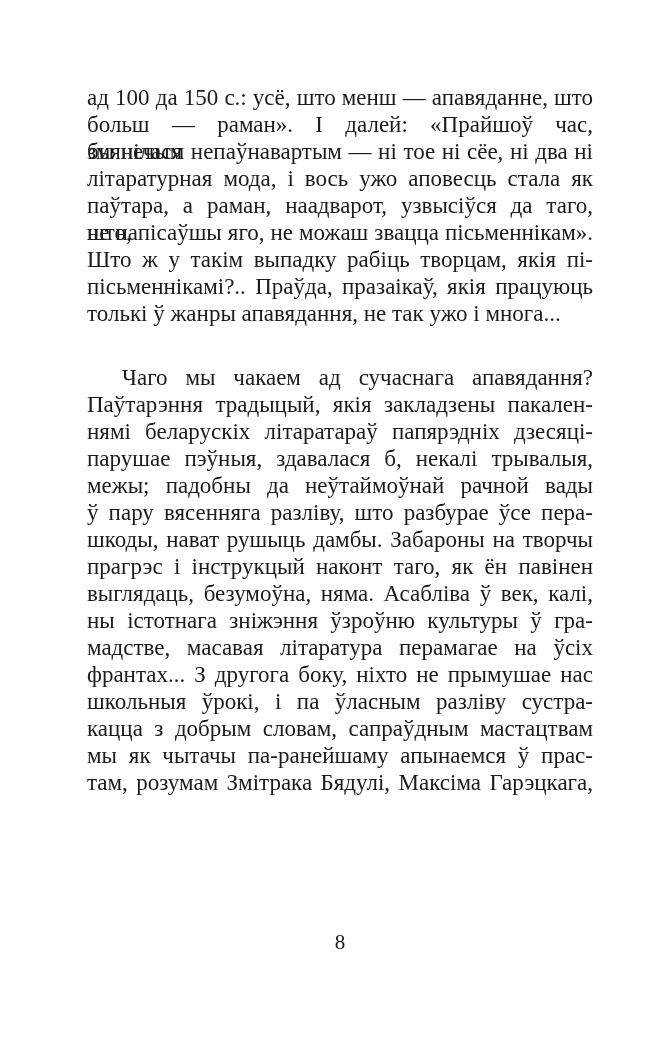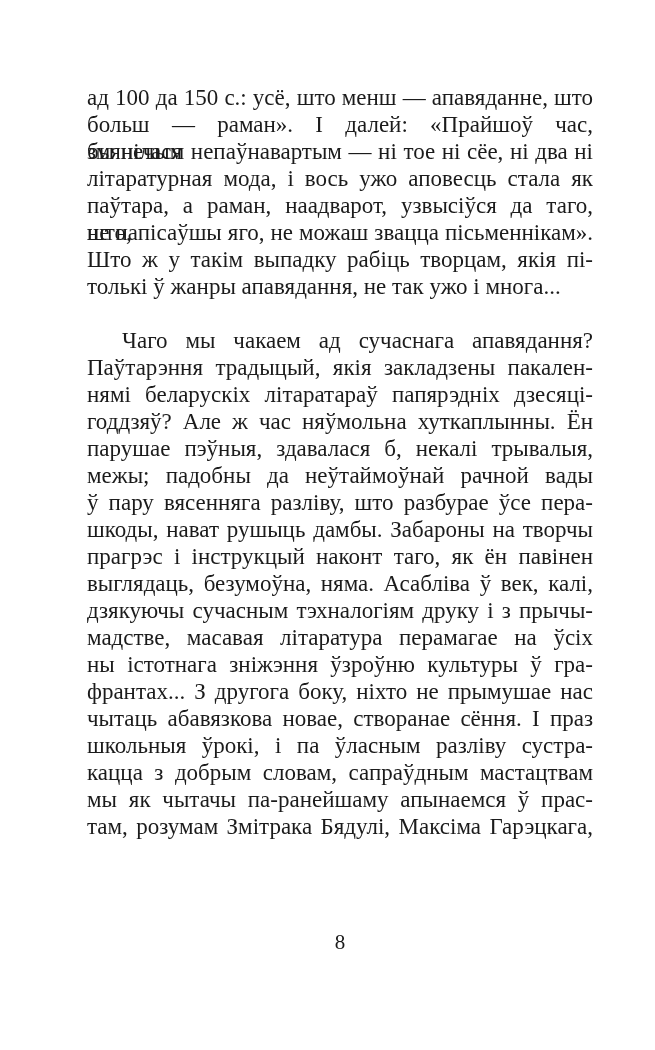--- a/index.html
+++ b/index.html
@@ -25,21 +25,21 @@
   .text-block {
     position: absolute;
     left: 87px;
     top: 84px;
     width: 506px;
     color: #1b1b1b;
     font-size: 23px;
     line-height: 27px;
   }
   .paragraph + .paragraph {
-    margin-top: 27px;
+    margin-top: 37px;
   }
   .line {
     height: 27px;
     overflow: visible;
   }
   .line.justify {
     text-align: justify;
     text-align-last: justify;
   }
   .line.indent {
@@ -62,38 +62,36 @@
 <main class="book-page">
   <div class="text-block">
       <div class="paragraph">
         <div class="line justify">ад 100 да 150 с.: усё, што менш — апавяданне, што</div>
         <div class="line justify">больш — раман». І далей: «Прайшоў час, змянілася</div>
         <div class="line justify">бы нечым непаўнавартым — ні тое ні сёе, ні два ні</div>
         <div class="line justify">літаратурная мода, і вось ужо аповесць стала як</div>
         <div class="line justify">паўтара, а раман, наадварот, узвысіўся да таго, што,</div>
         <div class="line justify">не напісаўшы яго, не можаш звацца пісьменнікам».</div>
         <div class="line justify">Што ж у такім выпадку рабіць творцам, якія пі-</div>
+        <div class="line justify">пісьменнікамі?.. Праўда, празаікаў, якія працуюць</div>
         <div class="line">толькі ў жанры апавядання, не так ужо і многа...</div>
       </div>
       <div class="paragraph">
         <div class="line justify indent">Чаго мы чакаем ад сучаснага апавядання?</div>
         <div class="line justify">Паўтарэння традыцый, якія закладзены пакален-</div>
         <div class="line justify">нямі беларускіх літаратараў папярэдніх дзесяці-</div>
-        <div class="line justify">годдзяў? Але ж час няўмольна хуткаплынны. Ён</div>
         <div class="line justify">парушае пэўныя, здавалася б, некалі трывалыя,</div>
         <div class="line justify">межы; падобны да неўтаймоўнай рачной вады</div>
         <div class="line justify">ў пару вясенняга разліву, што разбурае ўсе пера-</div>
         <div class="line justify">шкоды, нават рушыць дамбы. Забароны на творчы</div>
         <div class="line justify">прагрэс і інструкцый наконт таго, як ён павінен</div>
         <div class="line justify">выглядаць, безумоўна, няма. Асабліва ў век, калі,</div>
-        <div class="line justify">дзякуючы сучасным тэхналогіям друку і з прычы-</div>
+        <div class="line justify">ны істотнага зніжэння ўзроўню культуры ў гра-</div>
         <div class="line justify">мадстве, масавая літаратура перамагае на ўсіх</div>
-        <div class="line justify">ны істотнага зніжэння ўзроўню культуры ў гра-</div>
         <div class="line justify">франтах... З другога боку, ніхто не прымушае нас</div>
-        <div class="line justify">чытаць абавязкова новае, створанае сёння. І праз</div>
         <div class="line justify">школьныя ўрокі, і па ўласным разліву сустра-</div>
         <div class="line justify">кацца з добрым словам, сапраўдным мастацтвам</div>
         <div class="line justify">мы як чытачы па-ранейшаму апынаемся ў прас-</div>
         <div class="line justify">там, розумам Змітрака Бядулі, Максіма Гарэцкага,</div>
       </div>
     </div>
   <div class="page-number">8</div>
 </main>
 
 </body></html>

